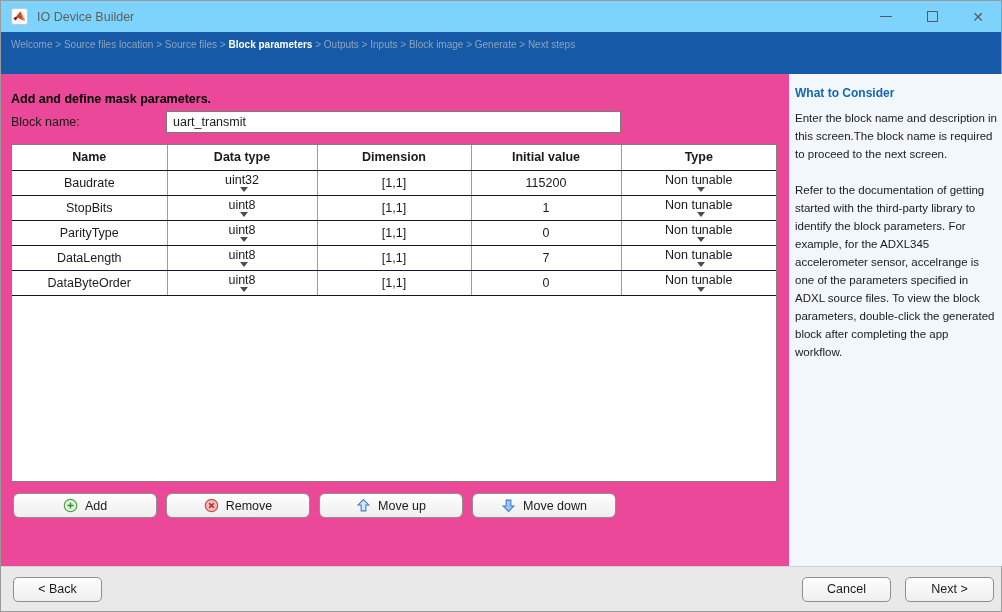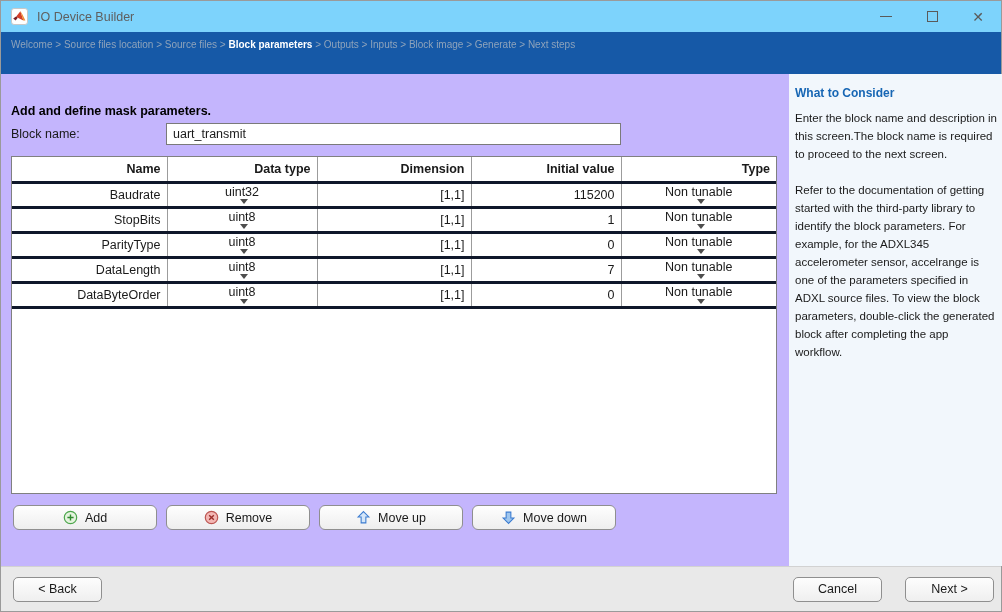--- a/index.html
+++ b/index.html
@@ -24,52 +24,52 @@
   .glyph-close{font-size:14px;color:#5a5a5a;line-height:1;}
 
   
   .breadcrumb{flex:0 0 42px;background:var(--accent);padding:7px 0 8px 10px;font-size:10px;color:var(--bc-inactive);white-space:nowrap;overflow:hidden;}
   .bc-step{color:var(--bc-inactive);}
   .bc-step.active{color:#ffffff;font-weight:bold;}
   .bc-sep{color:var(--bc-inactive);}
 
   
   .content{flex:1;display:flex;min-height:0;}
-  .main{flex:0 0 788px;width:788px;padding:30px 10px 0 10px;background:#c4b5fd;}
+  .main{flex:0 0 788px;width:788px;padding:18px 10px 0 10px;background:#ec4899;}
   .heading{font-size:12.5px;font-weight:bold;color:#000;}
 
   .field-row{display:flex;align-items:center;margin-top:5px;}
   .field-row .flabel{flex:0 0 155px;font-size:12.5px;color:#1a1a1a;}
   input.text{height:22px;border:1px solid #7a7a7a;font-size:12.5px;padding:1px 6px;font-family:inherit;color:#1a1a1a;background:#fff;}
   .input-name{width:455px;}
   .input-desc{width:611px;}
 
   
   .table-wrap{margin-top:11px;width:766px;height:338px;border:1px solid #808080;background:#fff;overflow:hidden;}
   table.ptable{border-collapse:collapse;width:100%;table-layout:fixed;font-size:12.5px;color:#1a1a1a;}
-  .ptable th,.ptable td{height:25px;padding:0 6px;border-right:1px solid #9c9c9c;border-bottom:3px solid #0f172a;text-align:right;overflow:hidden;white-space:nowrap;}
+  .ptable th,.ptable td{height:25px;padding:0 6px;border-right:1px solid #9c9c9c;border-bottom:1px solid #0f172a;text-align:center;overflow:hidden;white-space:nowrap;}
   .ptable th{font-weight:bold;}
   .ptable th:last-child,.ptable td:last-child{border-right:none;}
   .dd{display:flex;align-items:center;justify-content:space-between;flex-direction:column;}
   .dd-arrow{width:0;height:0;border-left:4px solid transparent;border-right:4px solid transparent;border-top:5px solid #4d4d4d;margin-left:4px;flex:0 0 auto;}
 
   
   .actions{display:flex;gap:9px;margin-top:11px;margin-left:2px;}
   .action-btn{width:144px;height:25px;border:1px solid #8f8f8f;border-radius:6px;background:linear-gradient(#fefefe,#eeeeee);display:flex;align-items:center;justify-content:center;gap:7px;font-size:12.5px;color:#1a1a1a;font-family:inherit;padding:0;cursor:default;}
   .action-btn svg{display:block;}
 
   
   .sidebar{flex:1;background:var(--sidebar-bg);padding:12px 8px 0 6px;font-size:11.5px;}
   .sidebar-title{color:var(--link-blue);font-weight:bold;font-size:12px;margin-bottom:9px;}
   .sidebar p{margin:0 0 18px 0;line-height:18px;color:#1a1a1a;width:202px;}
 
   
   .footer{flex:0 0 45px;background:#e9e9e9;border-top:1px solid #d2d2d2;display:flex;align-items:center;justify-content:space-between;padding:0 7px 0 12px;}
   .footer-btn{height:25px;min-width:89px;border:1px solid #8f8f8f;border-radius:5px;background:linear-gradient(#fdfdfd,#efefef);font-size:12.5px;color:#1a1a1a;font-family:inherit;padding:0 10px;cursor:default;}
-  .footer-right{display:flex;gap:23px;}
+  .footer-right{display:flex;gap:14px;}
 </style>
 </head>
 <body>
 
 <div class="window">
 
   <div class="titlebar">
     <div class="title-left">
       <span class="app-icon">
         <svg viewBox="0 0 17 17" width="17" height="17">

